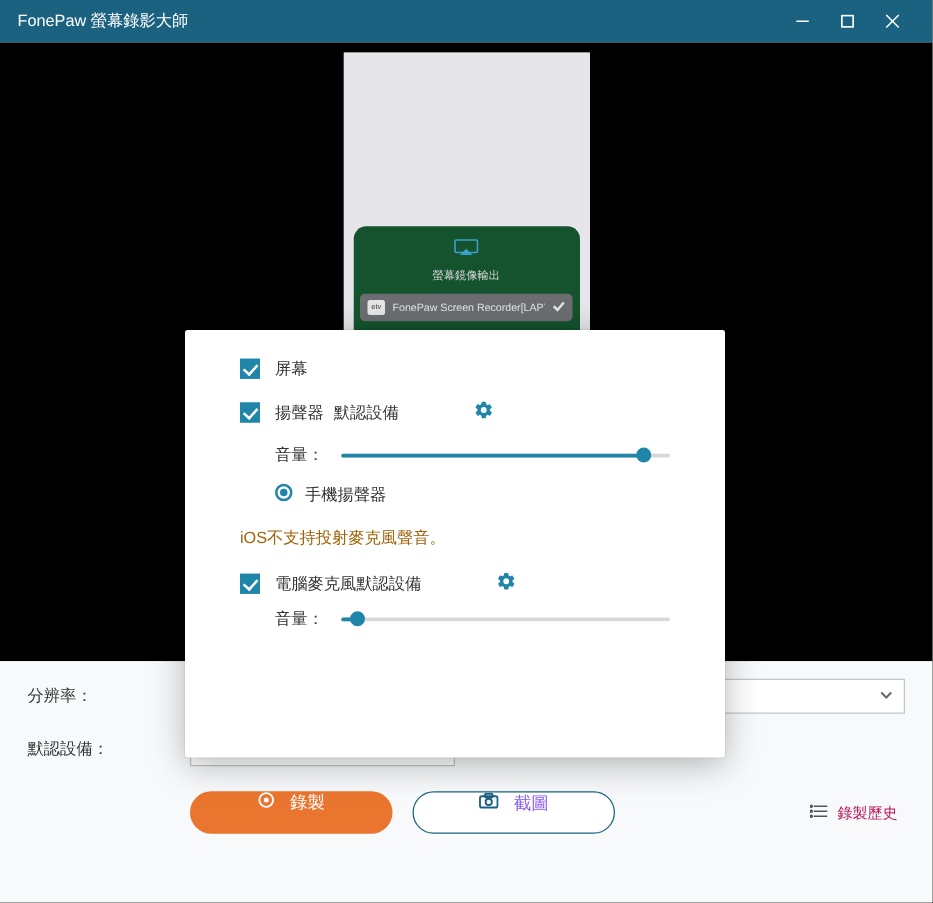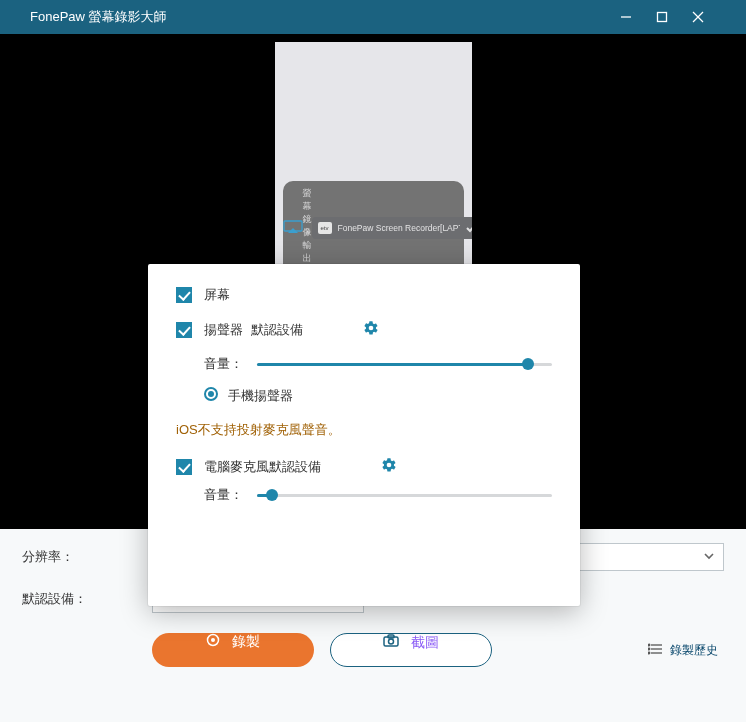--- a/index.html
+++ b/index.html
@@ -1,48 +1,48 @@
 <!DOCTYPE html>
 <html><head>
   <meta charset="utf-8">
   <style>
     *{box-sizing:border-box;margin:0;padding:0;font-family:"Microsoft YaHei","PingFang TC",Arial,sans-serif}
     body{width:746px;height:722px;overflow:hidden;background:#fff;position:relative}
 
-    .titlebar{height:34px;background:#1b6280;display:flex;align-items:center;padding:0 30px;color:#fff;font-size:13px}
+    .titlebar{height:34px;background:#1b6280;display:flex;align-items:center;padding:0 14px;color:#fff;font-size:13px}
     .titlebar .title{flex:1}
     .win-btn{width:36px;height:34px;display:flex;align-items:center;justify-content:center;cursor:pointer}
     .win-btn svg{stroke:#fff;stroke-width:1.3;fill:none}
 
     .preview{height:495px;background:#000;display:flex;justify-content:center;align-items:flex-start;position:relative}
     .device{margin-top:8px;width:197px;height:225px;background:#f2f2f4;position:relative;overflow:hidden}
     .device-blur{position:absolute;inset:0;background:#e6e6ea}
-    .sheet{position:absolute;bottom:0;left:8px;right:8px;height:86px;background:#737373;border-top-left-radius:10px;border-top-right-radius:10px;display:flex;flex-direction:row;align-items:center}
+    .sheet{position:absolute;bottom:0;left:8px;right:8px;height:86px;background:#14532d;border-top-left-radius:10px;border-top-right-radius:10px;display:flex;flex-direction:column;align-items:center}
     .cast-icon{margin-top:10px;color:#3b9fcf}
     .sheet-title{color:#d8d8d9;font-size:9px;margin-top:4px}
     .sheet-row{margin-top:8px;width:170px;height:22px;background:#6c6d70;border-radius:4px;display:flex;align-items:center;padding:0 6px;gap:6px}
     .sheet-badge{width:14px;height:12px;background:#e6e6e6;border-radius:2px;display:flex;align-items:center;justify-content:center;font-size:6px;color:#444}
     .sheet-row-text{color:#e3e3e4;font-size:8.5px;flex:1;white-space:nowrap;overflow:hidden}
     .sheet-check{color:#e3e3e4}
 
     .bottom-panel{position:absolute;left:0;right:0;top:529px;bottom:0;background:#f7f9fa;padding:14px 22px}
     .field-row{display:flex;align-items:center;margin-bottom:14px;font-size:13px;color:#333}
     .field-lbl{width:130px}
     .select{flex:1;height:28px;background:#fff;border:1px solid #bfc7cc;display:flex;align-items:center;padding:0 8px;justify-content:space-between;font-size:12px;color:#333}
     .sel-short{width:212px;flex:none}
     .sel-long{flex:1}
     .caret svg{stroke:#666;stroke-width:1.6;fill:none}
 
     .actions{display:flex;align-items:center;gap:16px;margin-top:20px;padding-left:130px}
     .btn{width:162px;height:34px;border-radius:17px;display:flex;align-items:flex-start;justify-content:center;gap:12px;font-size:14px;cursor:pointer}
     .btn-rec{background:#ea752e;color:#fff}
     .btn-cap{background:#fff;color:#8b5cf6;border:1px solid #1b6280}
-    .history{margin-left:auto;display:flex;align-items:center;gap:8px;font-size:12px;color:#0c4a6e;cursor:pointer;padding-right:6px}
-
-    .popover{position:absolute;left:148px;top:264px;width:432px;height:342px;background:#fff;border-radius:2px;box-shadow:0 6px 28px rgba(0,0,0,.28),0 0 0 1px rgba(0,0,0,.05);z-index:50;padding:22px 28px;font-size:13px;color:#333}
+    .history{margin-left:auto;display:flex;align-items:center;gap:8px;font-size:12px;color:#be185d;cursor:pointer;padding-right:6px}
+
+    .popover{position:absolute;left:148px;top:264px;width:432px;height:342px;background:#fff;border-radius:2px;box-shadow:0 6px 28px rgba(0,0,0,.28),0 0 0 1px rgba(0,0,0,.05);z-index:50;padding:22px 44px;font-size:13px;color:#333}
     .prow{display:flex;align-items:center;margin-bottom:16px}
     .chk{width:16px;height:16px;border:2px solid #1f86aa;background:#1f86aa;position:relative;margin-right:12px;cursor:pointer}
     .chk:after{content:"";position:absolute;left:3px;top:0px;width:5px;height:9px;border:solid #fff;border-width:0 2px 2px 0;transform:rotate(42deg)}
     .gear{margin-left:60px;color:#1f86aa;cursor:pointer}
     .sub{padding-left:28px}
     .volrow{display:flex;align-items:center;gap:14px;margin:14px 0 14px}
     .track{position:relative;flex:1;height:18px;cursor:pointer}
     .rail{position:absolute;left:0;right:0;top:8px;height:3px;background:#d6d8da;border-radius:2px}
     .fill{position:absolute;left:0;top:8px;height:3px;background:#1f86aa;border-radius:2px}
     .thumb{position:absolute;top:3px;width:12px;height:12px;border-radius:50%;background:#1f86aa}

